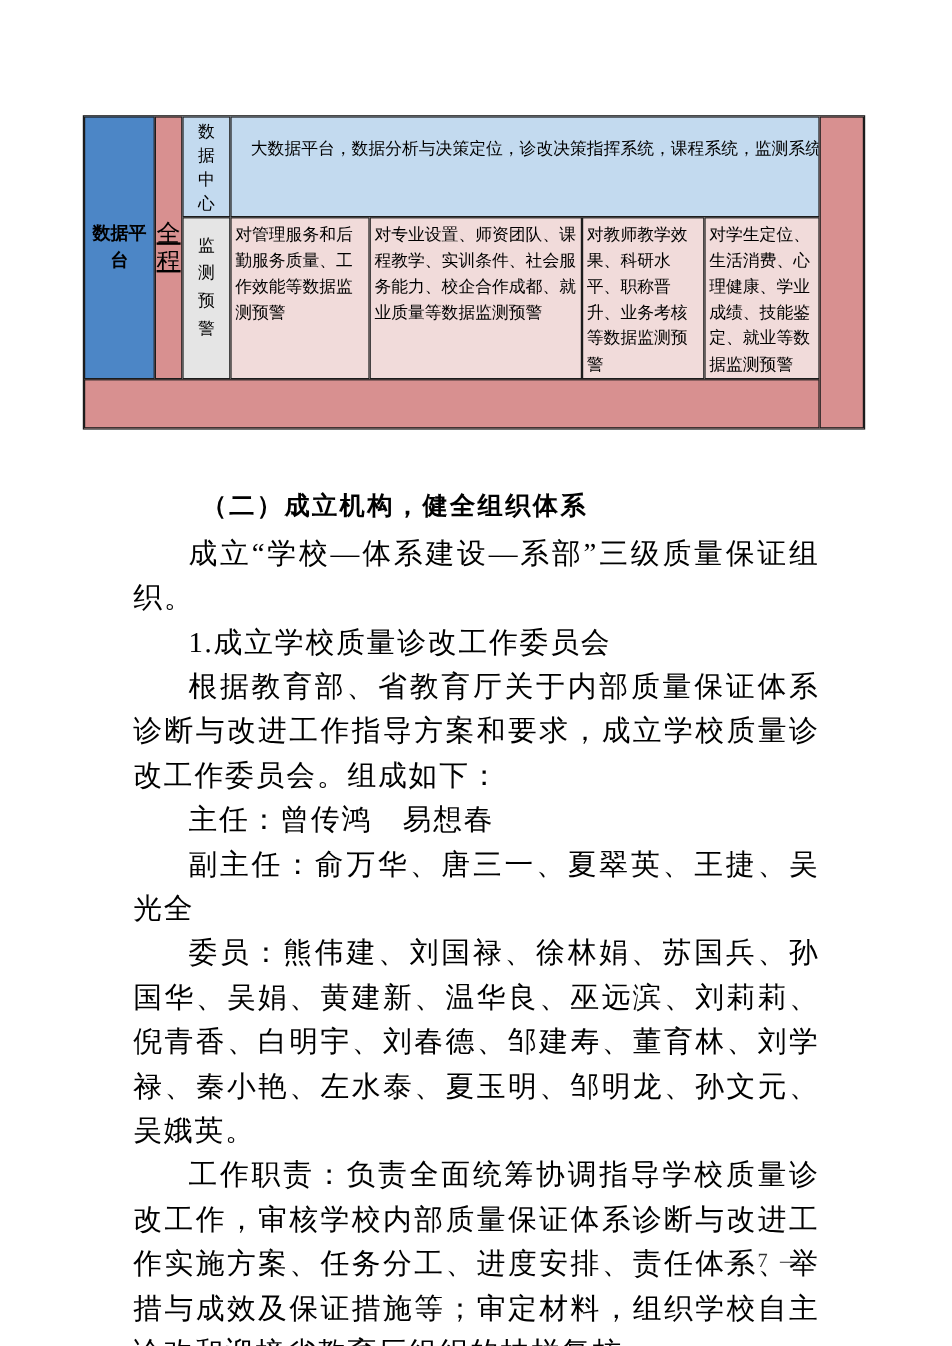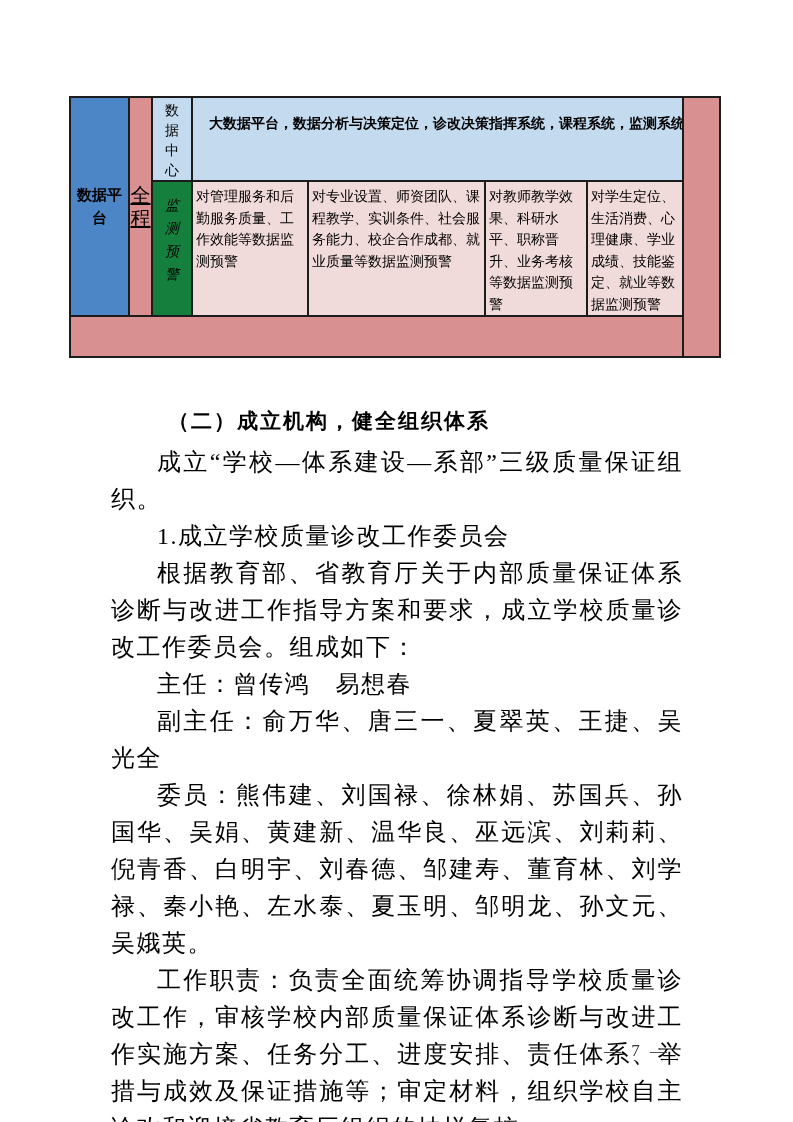--- a/index.html
+++ b/index.html
@@ -39,29 +39,29 @@
   }
   .cell-dc {
     grid-column: 3; grid-row: 1;
     background: #c3daef;
     font-size: 14px; line-height: 20px;
     padding: 3px 12px 0; text-align: center;
     overflow: hidden;
   }
   .cell-mw {
     grid-column: 3; grid-row: 2;
-    background: #15803d;
+    background: #e5e5e5;
     font-size: 14px; line-height: 23px;
-    padding: 12px 12px 0; text-align: left; font-style: italic;
+    padding: 12px 12px 0; text-align: left;
   }
   .cell-bigdata {
     grid-column: 4 / 8; grid-row: 1;
     background: #c3daef;
     font-size: 14px; padding: 17px 18px 0 16px;
-    white-space: nowrap; overflow: hidden; font-weight: bold;
+    white-space: nowrap; overflow: hidden;
   }
   .cell-monitor {
     grid-row: 2;
     background: #f1dbda;
     font-size: 14px; line-height: 21.5px;
     padding: 4px 3px; text-align: left;
   }
   .cell-m1 { grid-column: 4; }
   .cell-m2 { grid-column: 5; }
   .cell-m3 { grid-column: 6; }

